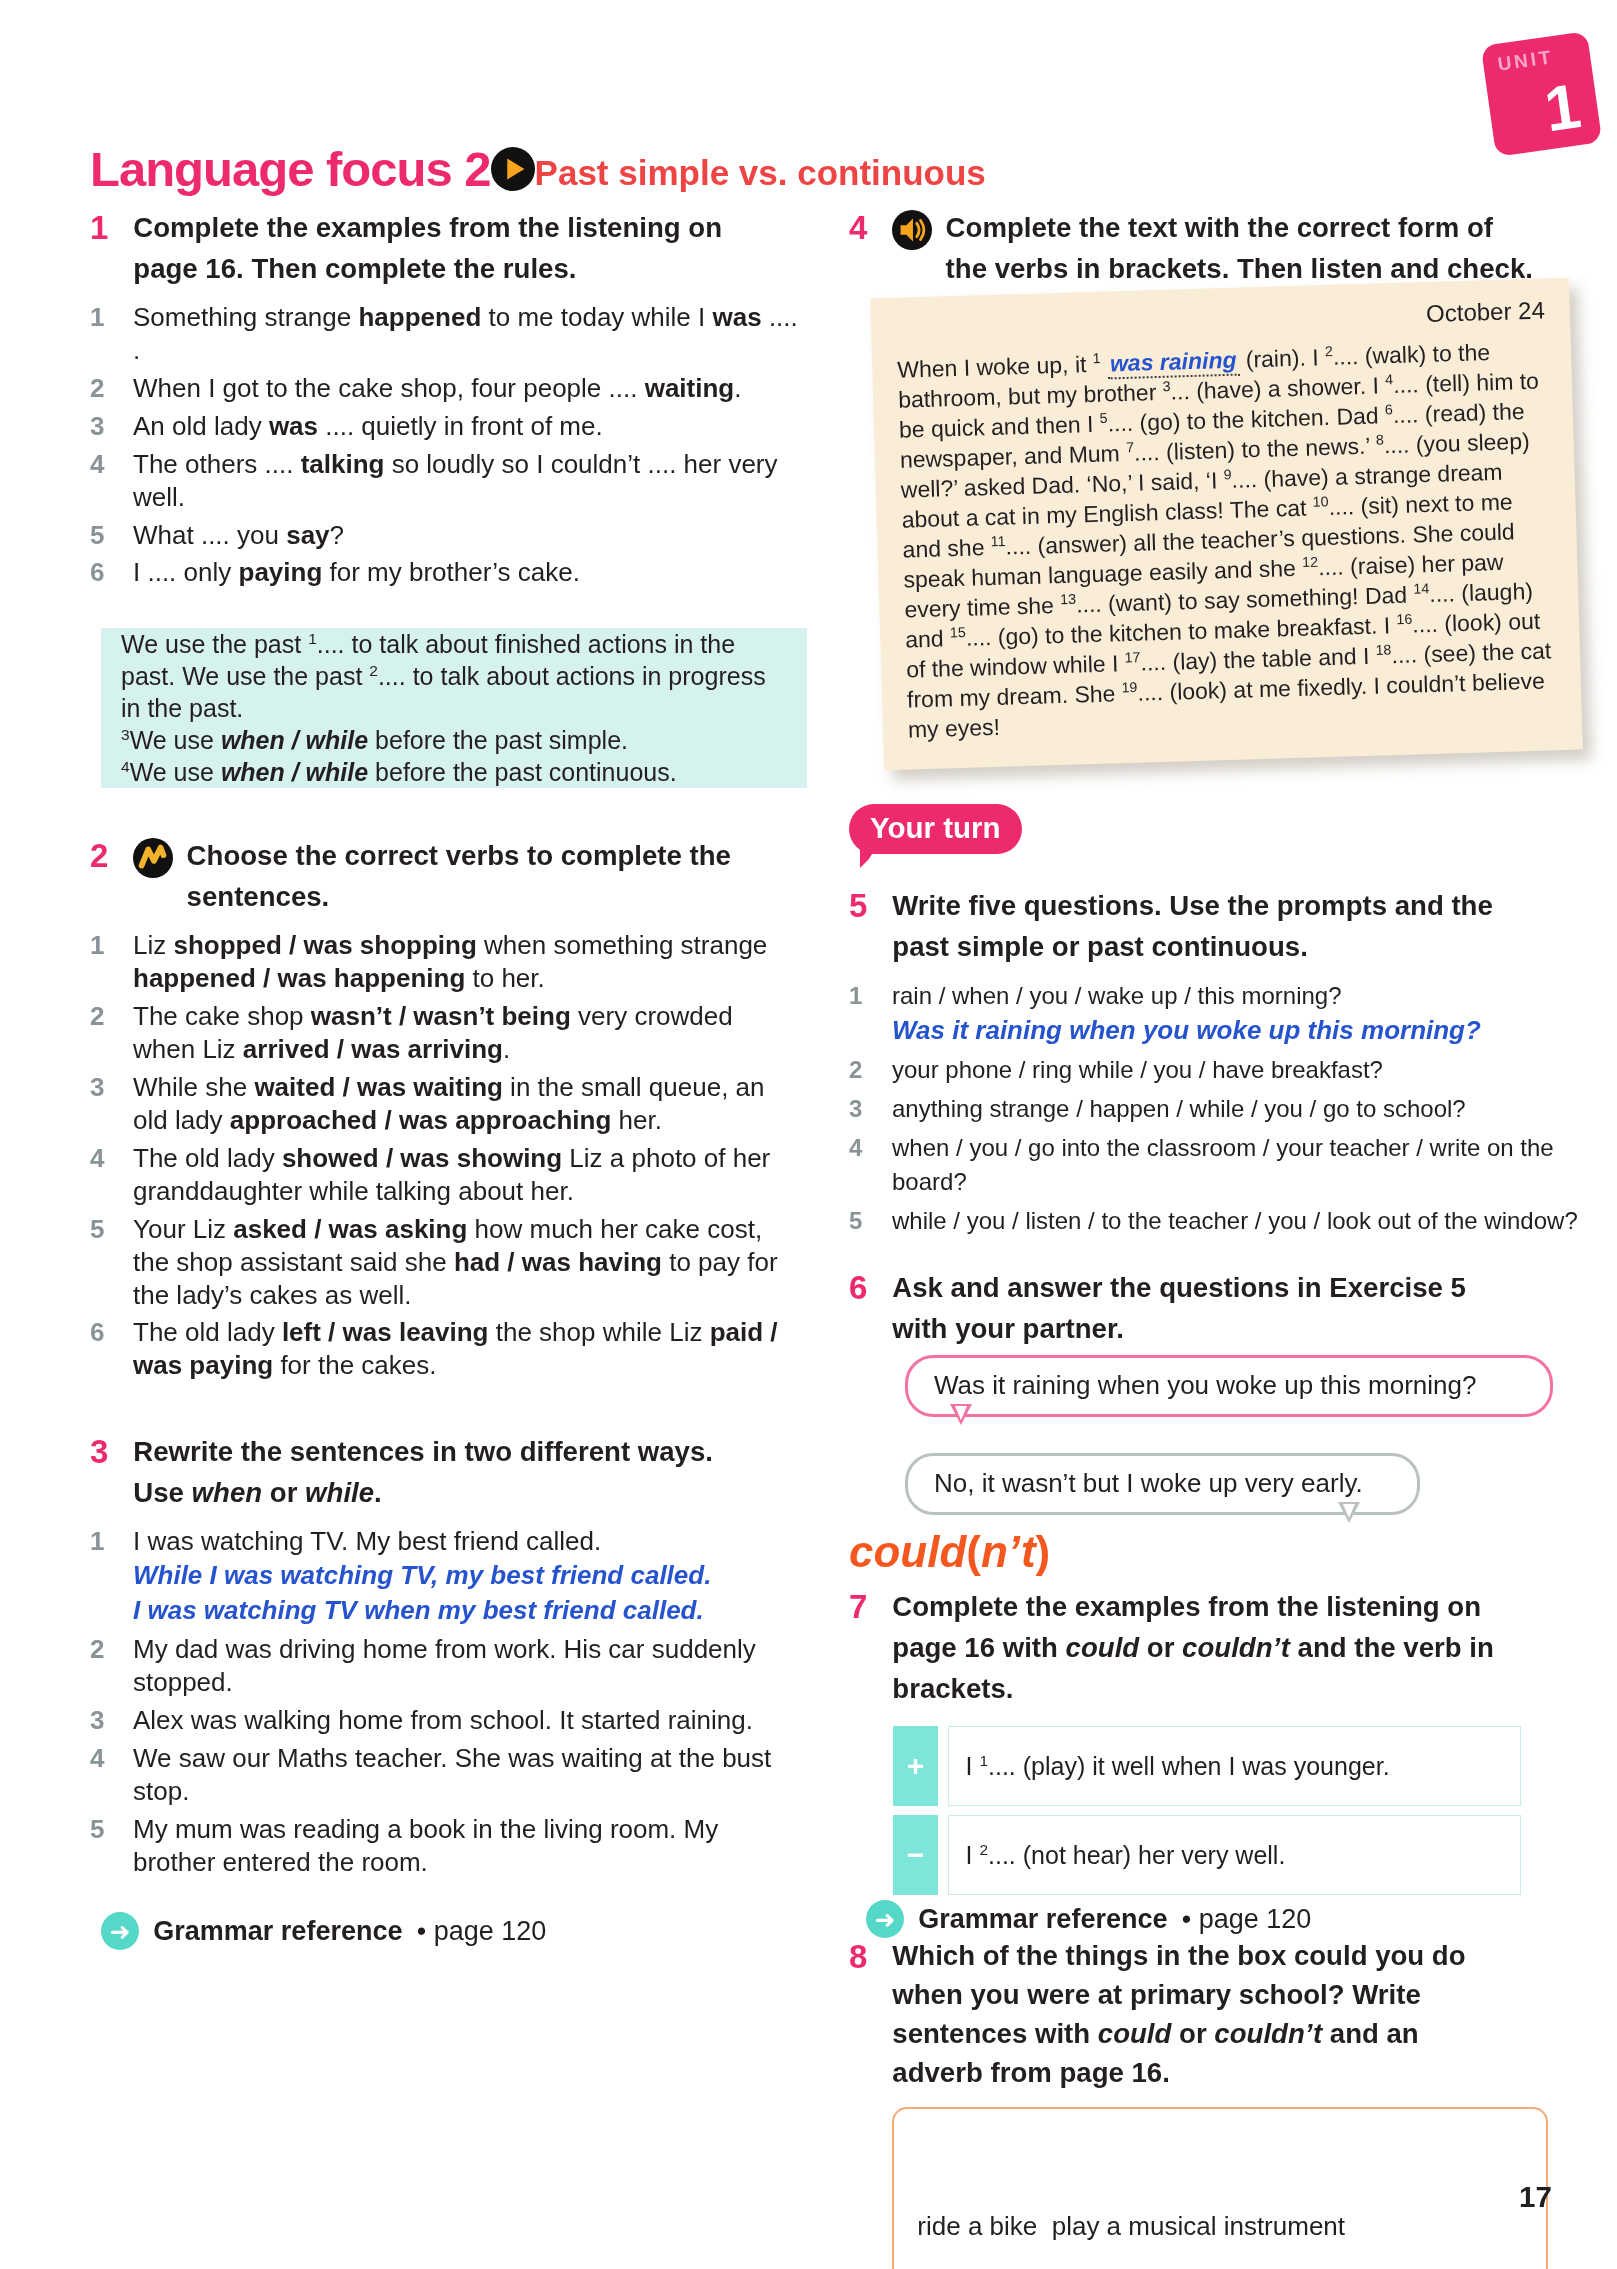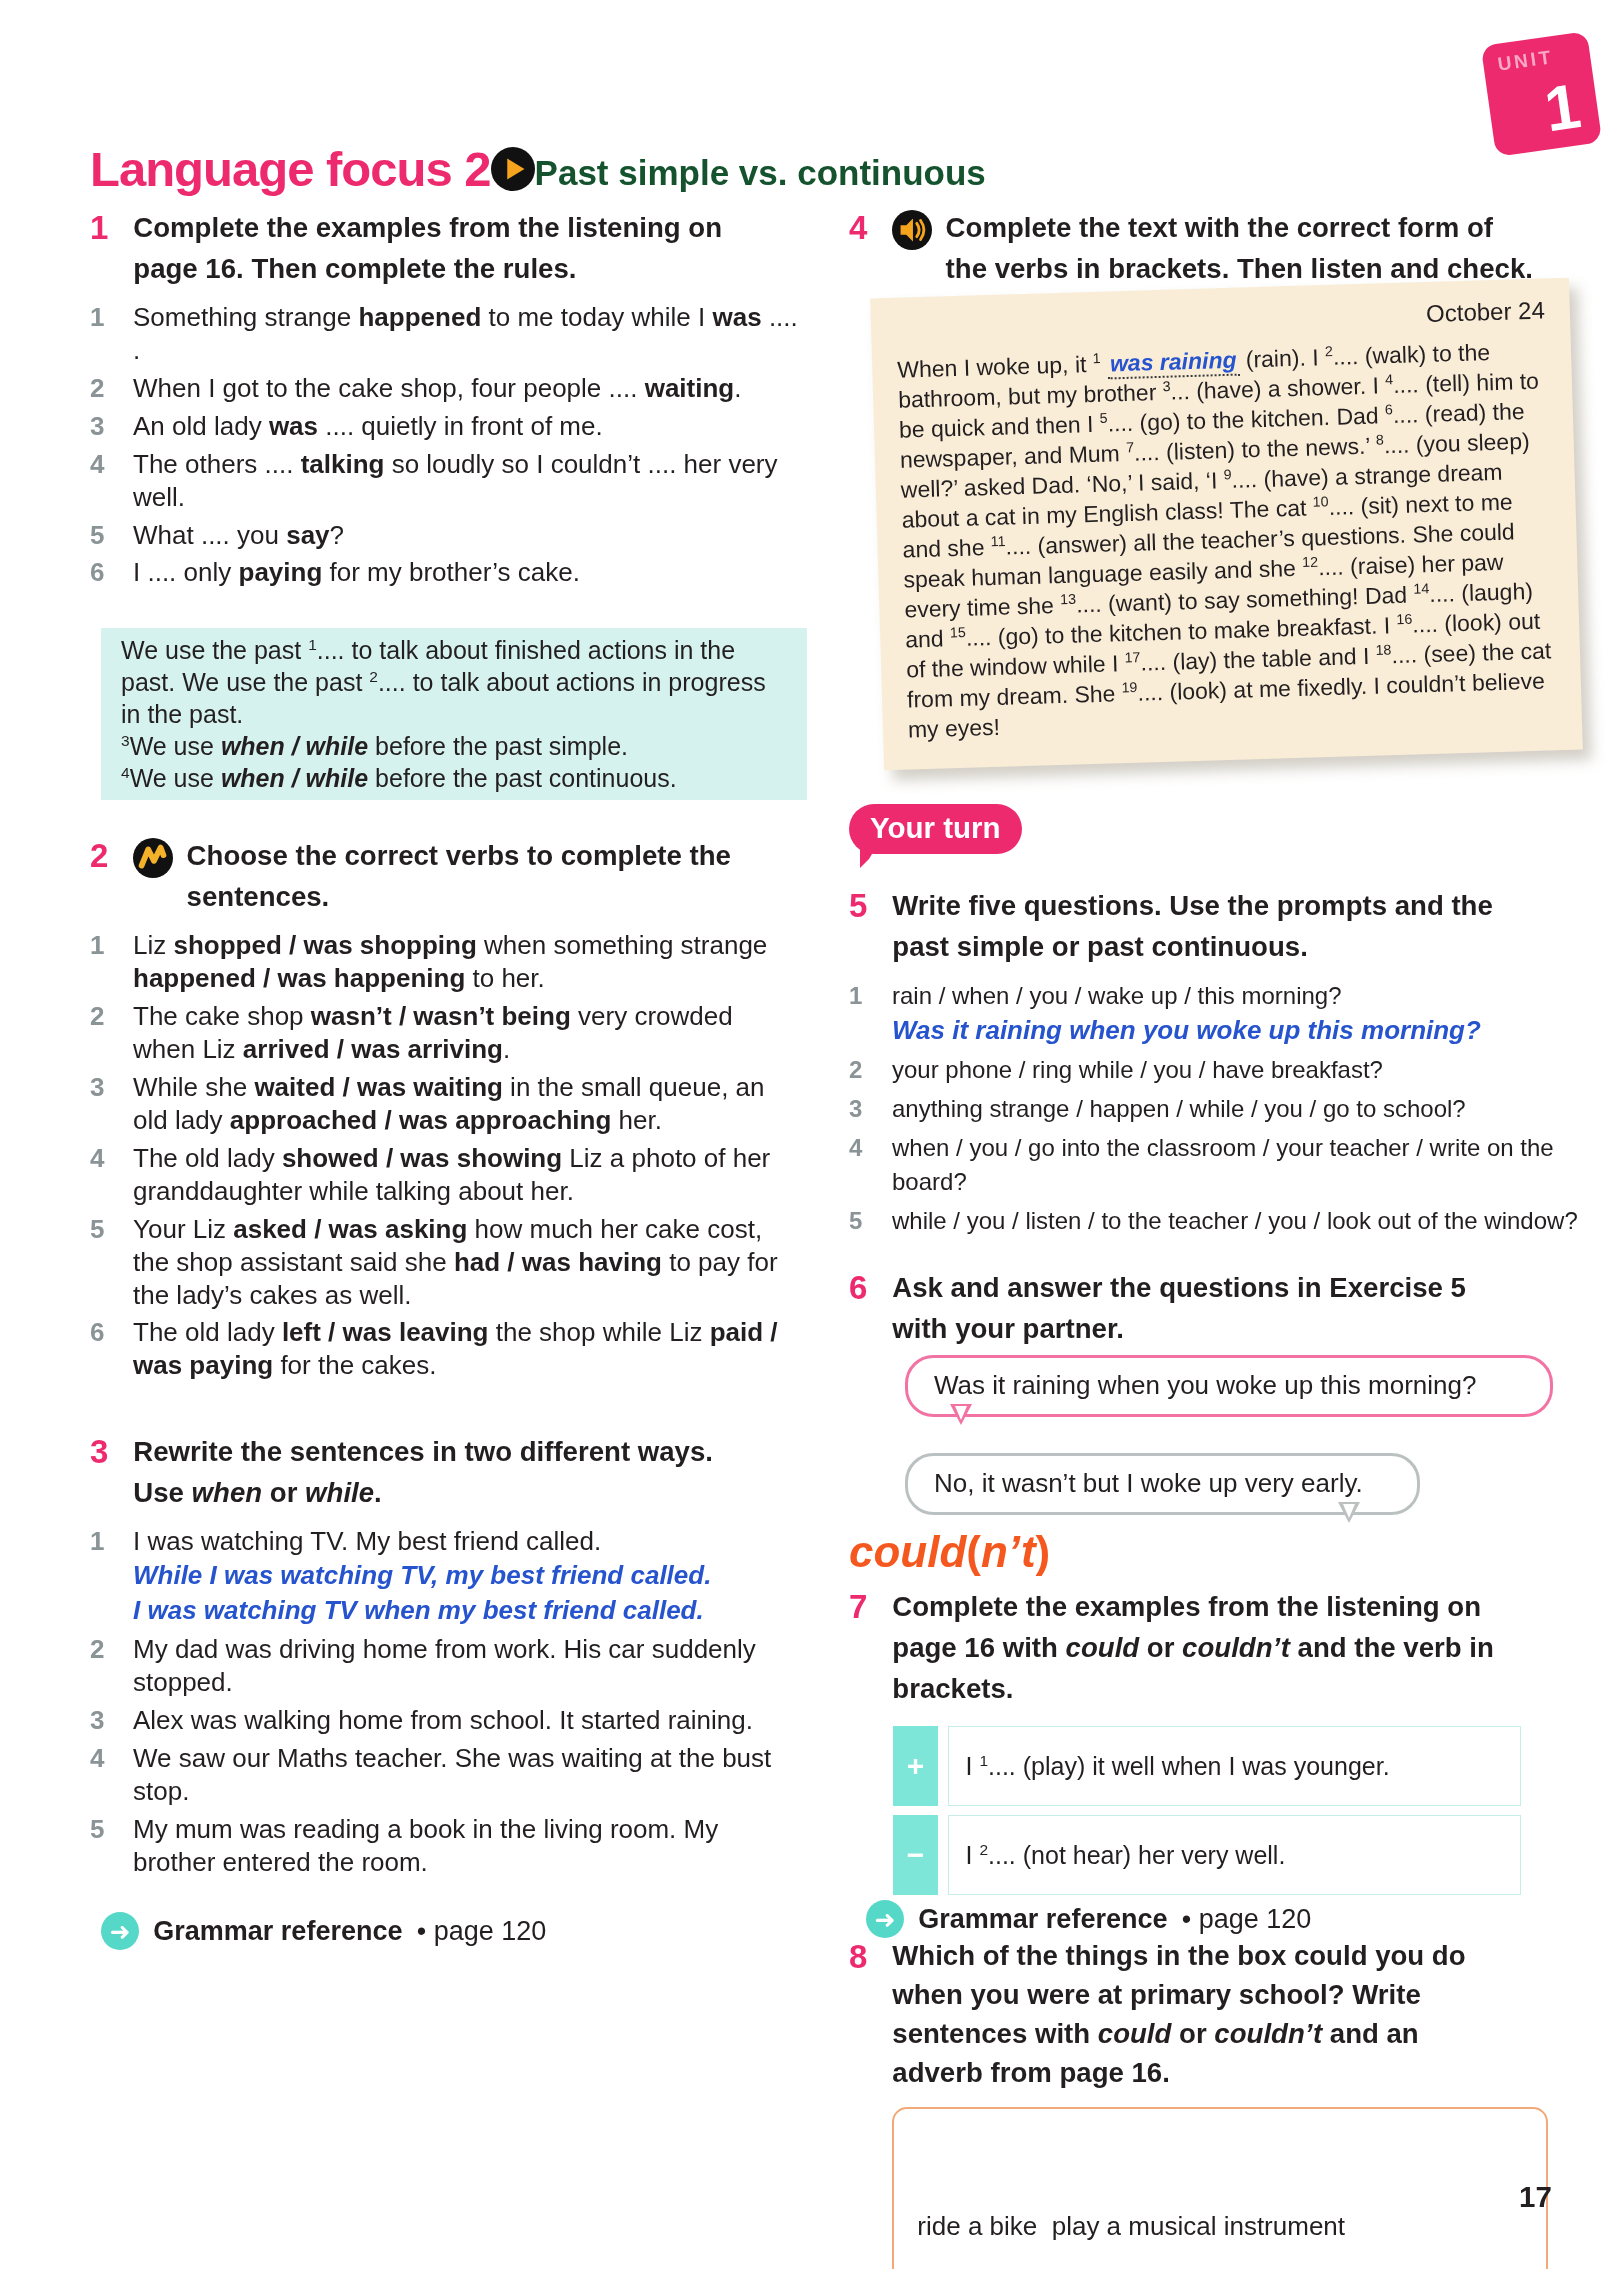--- a/index.html
+++ b/index.html
@@ -3,21 +3,21 @@
 <meta charset="utf-8">
 <style>
   html,body{margin:0;padding:0;background:#e8e8e8}
   .page{position:relative;width:1618px;height:2269px;background:#ffffff;overflow:hidden;
         font-family:"Liberation Sans","DejaVu Sans",sans-serif;color:#231f20}
 
   
   .header{position:absolute;left:90px;top:141px;display:flex;align-items:center;}
   .lf-title{font-size:49px;font-weight:700;color:#ed2a6e;letter-spacing:-1px}
   .icon-circle{display:inline-flex;flex:none}
-  .lf-sub{font-size:35px;font-weight:700;color:#14532d;margin-top:7px}
+  .lf-sub{font-size:35px;font-weight:700;color:#ef4444;margin-top:7px}
 
   
   .unit-badge{position:absolute;left:1488px;top:38px;width:107px;height:112px;background:#ed2a6e;
               border-radius:15px;transform:rotate(-8deg)}
   .unit-word{position:absolute;top:9.5px;left:14.3px;font-size:19px;font-weight:700;letter-spacing:2.9px;color:#f8a8c6}
   .unit-num{position:absolute;right:17px;bottom:3.8px;font-size:63px;font-weight:700;color:#fff}
 
   
   .block{position:absolute}
   .ex-head{display:flex;gap:13.3px;align-items:flex-start}
@@ -33,21 +33,21 @@
   .hand{color:#2653ce;font-style:italic;font-weight:700;font-size:26px;line-height:35px}
 
   
   .seg-b{font-weight:700}
   .seg-bi{font-weight:700;font-style:italic}
   .seg-sup{font-size:0.62em;vertical-align:super;line-height:0}
   .seg-hand{color:#2653ce;font-style:italic;font-weight:700;border-bottom:2.9px dotted #3a3a3a;padding:0 2.9px 1px}
 
   
   .rules-box{position:absolute;left:101px;top:628px;width:666px;background:#d6f2ee;
-             padding:6px 20px;font-size:25px;line-height:32px}
+             padding:0 20px;font-size:25px;line-height:32px}
   .rules-box p{margin:0}
 
   
   .gr{position:absolute;display:flex;align-items:center;gap:14.3px;font-size:27px}
   .gr-icon{flex:none;width:38px;height:38px;border-radius:50%;background:#56d8c9;color:#fff;
            display:flex;align-items:center;justify-content:center;font-size:25px;font-weight:700}
   .gr-label{font-weight:700}
 
   
   .diary{position:absolute;left:877px;top:288px;width:649px;background:#f9edd8;

